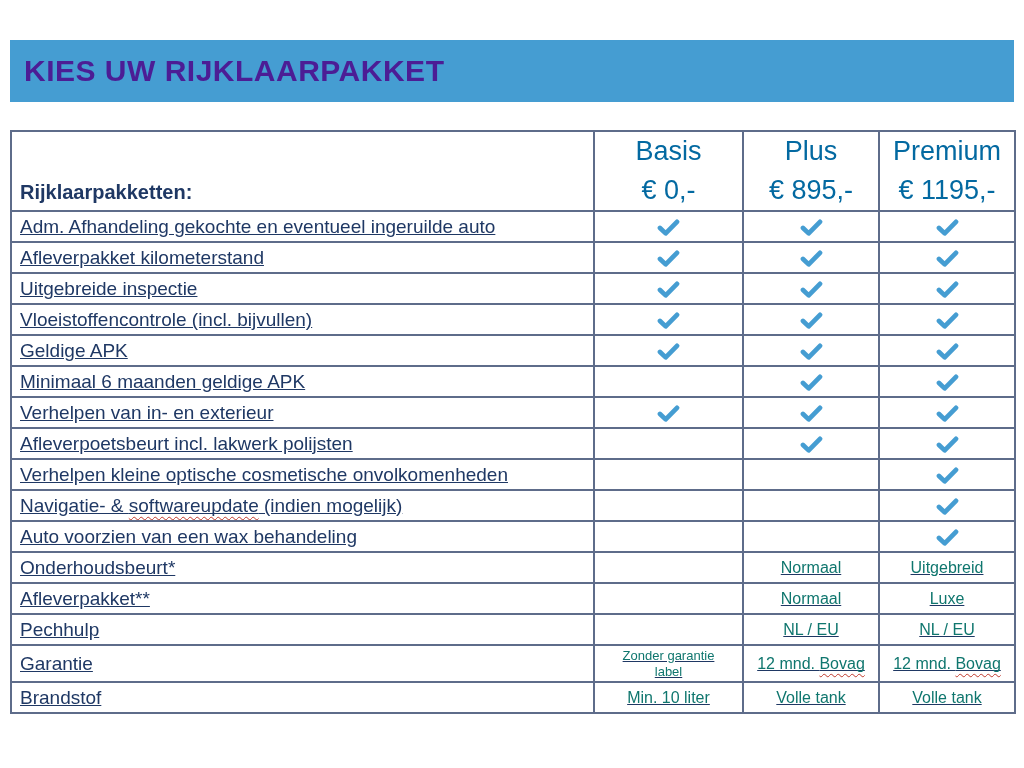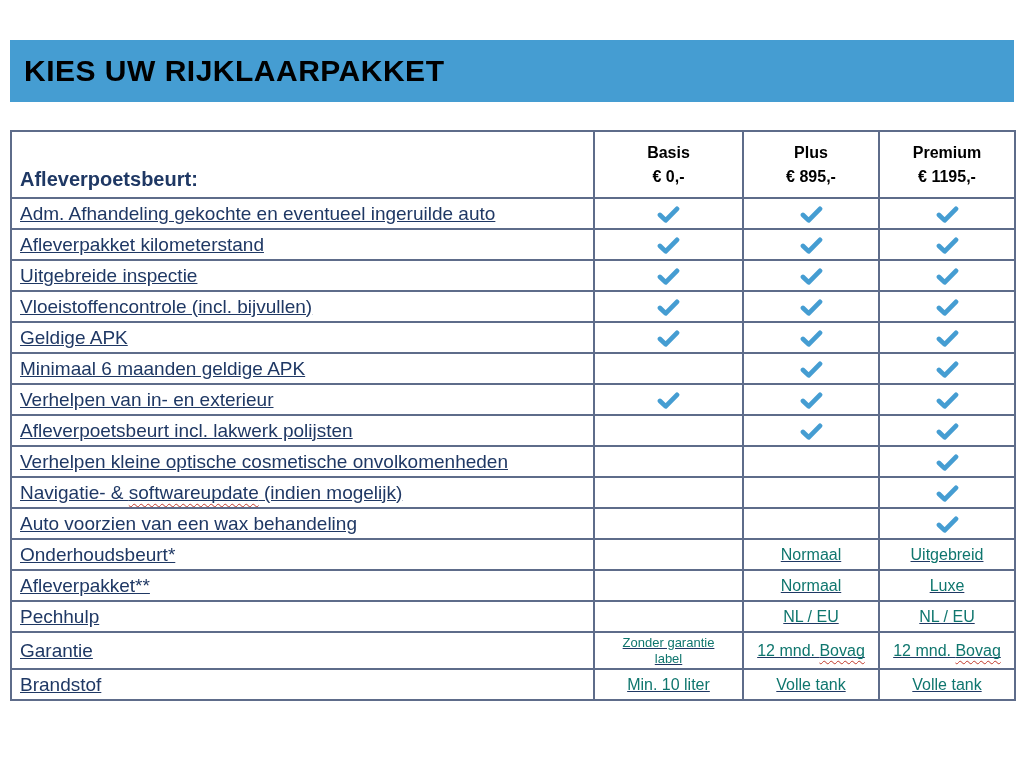--- a/index.html
+++ b/index.html
@@ -15,21 +15,21 @@
   
   .banner {
     position: absolute;
     left: 10px; top: 40px;
     width: 1004px; height: 62px;
     background: #459DD2;
     display: flex; align-items: center;
     padding-left: 14px;
   }
   .banner h1 {
-    color: #000000;
+    color: #4c1d95;
     font-size: 30px;
     font-weight: bold;
     letter-spacing: 0.5px;
   }
 
   
   table.compare {
     position: absolute;
     left: 10px; top: 130px;
     width: 1004px;
@@ -44,23 +44,23 @@
     text-align: left;
     vertical-align: bottom;
     font-size: 20px;
     font-weight: bold;
     padding: 0 8px 6px 8px;
     color: #1F3864;
   }
   th.pkg {
     vertical-align: middle;
     text-align: center;
-    font-size: 16px;
-    font-weight: bold;
-    color: #000000;
+    font-size: 27px;
+    font-weight: normal;
+    color: #0369a1;
     line-height: 1.45;
   }
   tbody tr { height: 31px; text-decoration: underline; }
   tbody th.row-label {
     text-align: left;
     font-weight: normal;
     font-size: 19px;
     color: #1F3864;
     padding: 2px 8px;
     white-space: nowrap;
@@ -109,21 +109,21 @@
 
   <table class="compare">
     <colgroup>
       <col style="width:583px">
       <col style="width:149px">
       <col style="width:136px">
       <col style="width:136px">
     </colgroup>
     <thead>
       <tr>
-        <th class="corner">Afleverpoetsbeurt:</th>
+        <th class="corner">Rijklaarpakketten:</th>
         <th class="pkg">
           <div>Basis</div>
           <div>€ 0,-</div>
         </th>
         <th class="pkg">
           <div>Plus</div>
           <div>€ 895,-</div>
         </th>
         <th class="pkg">
           <div>Premium</div>

